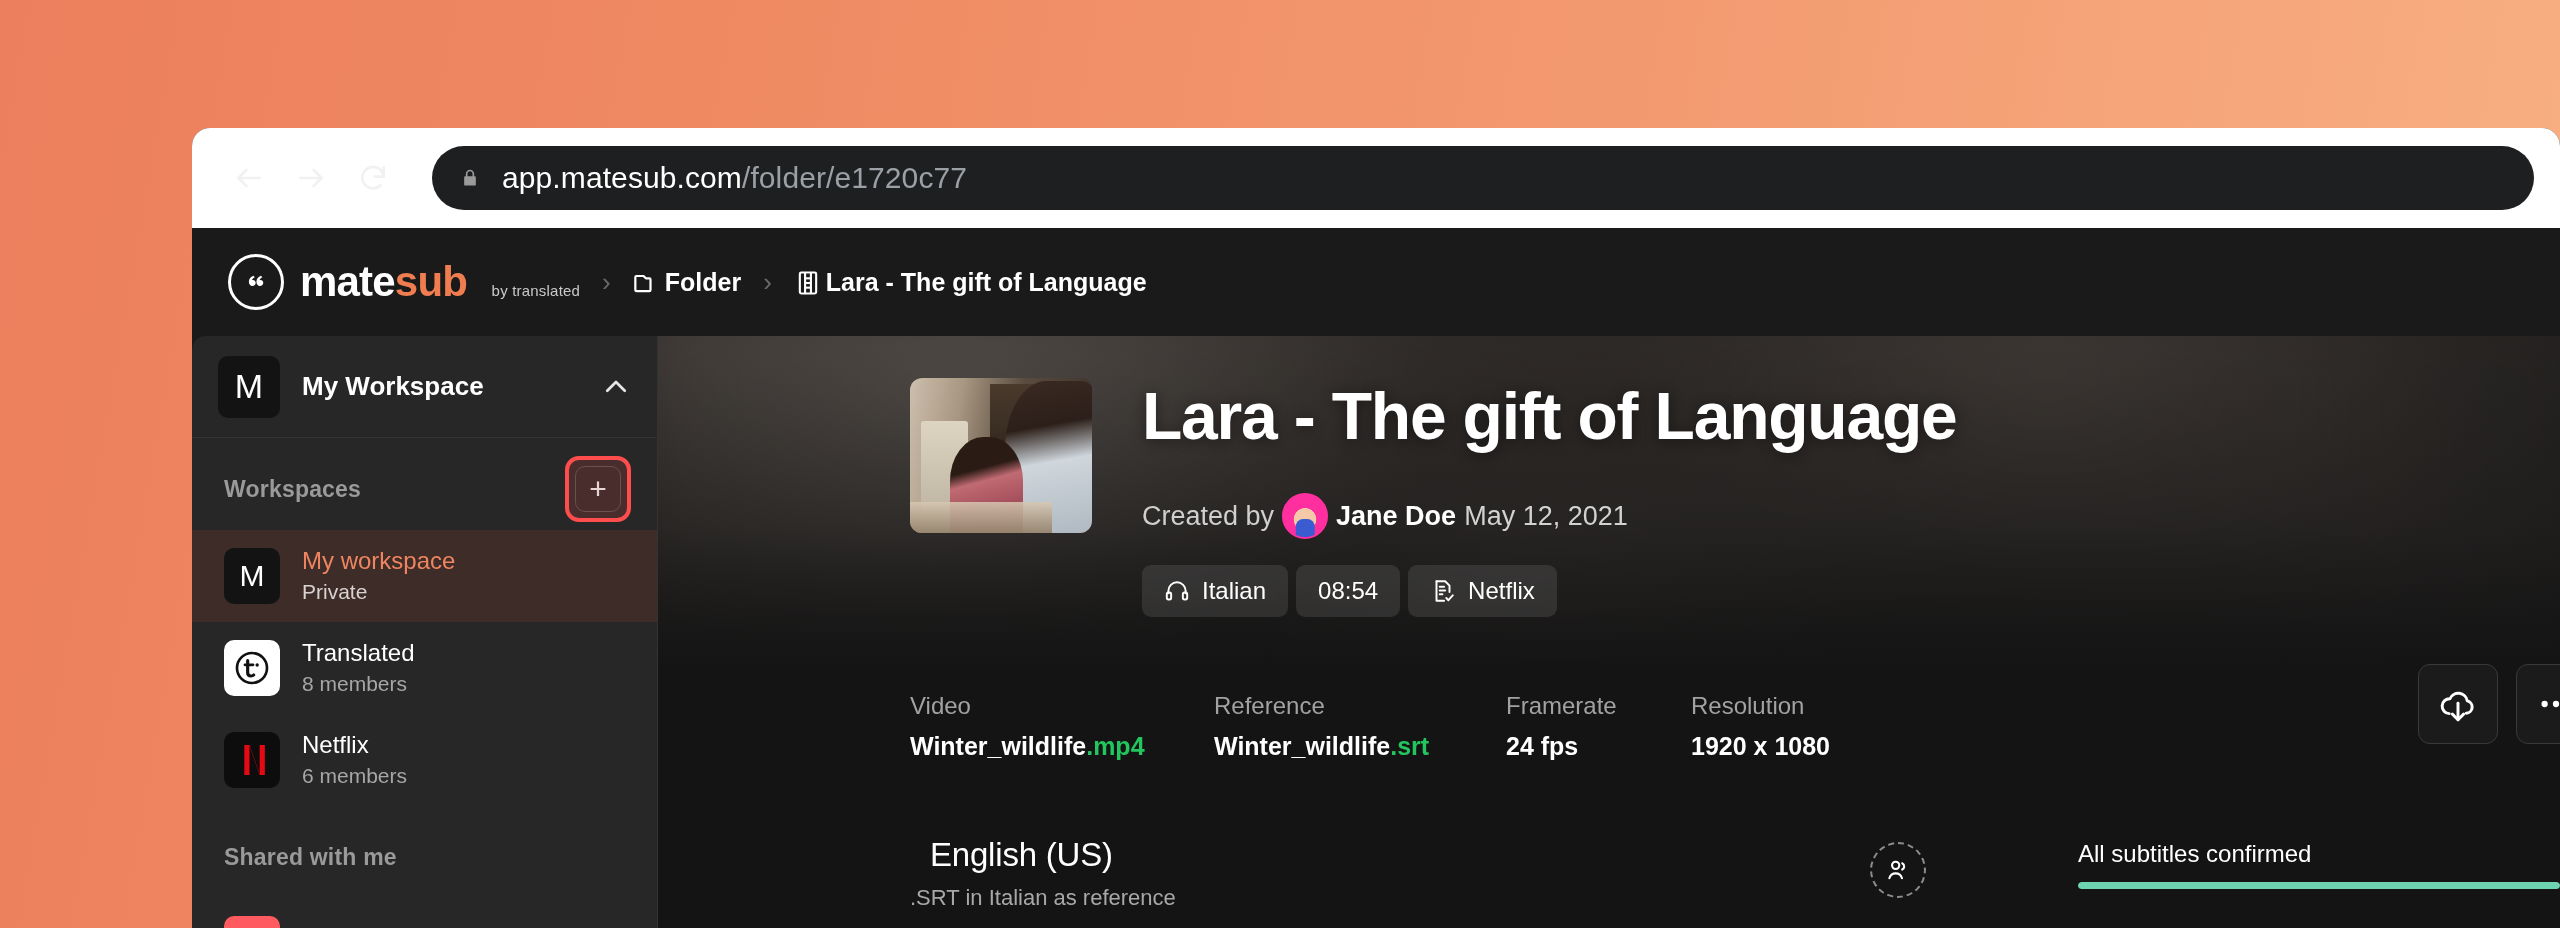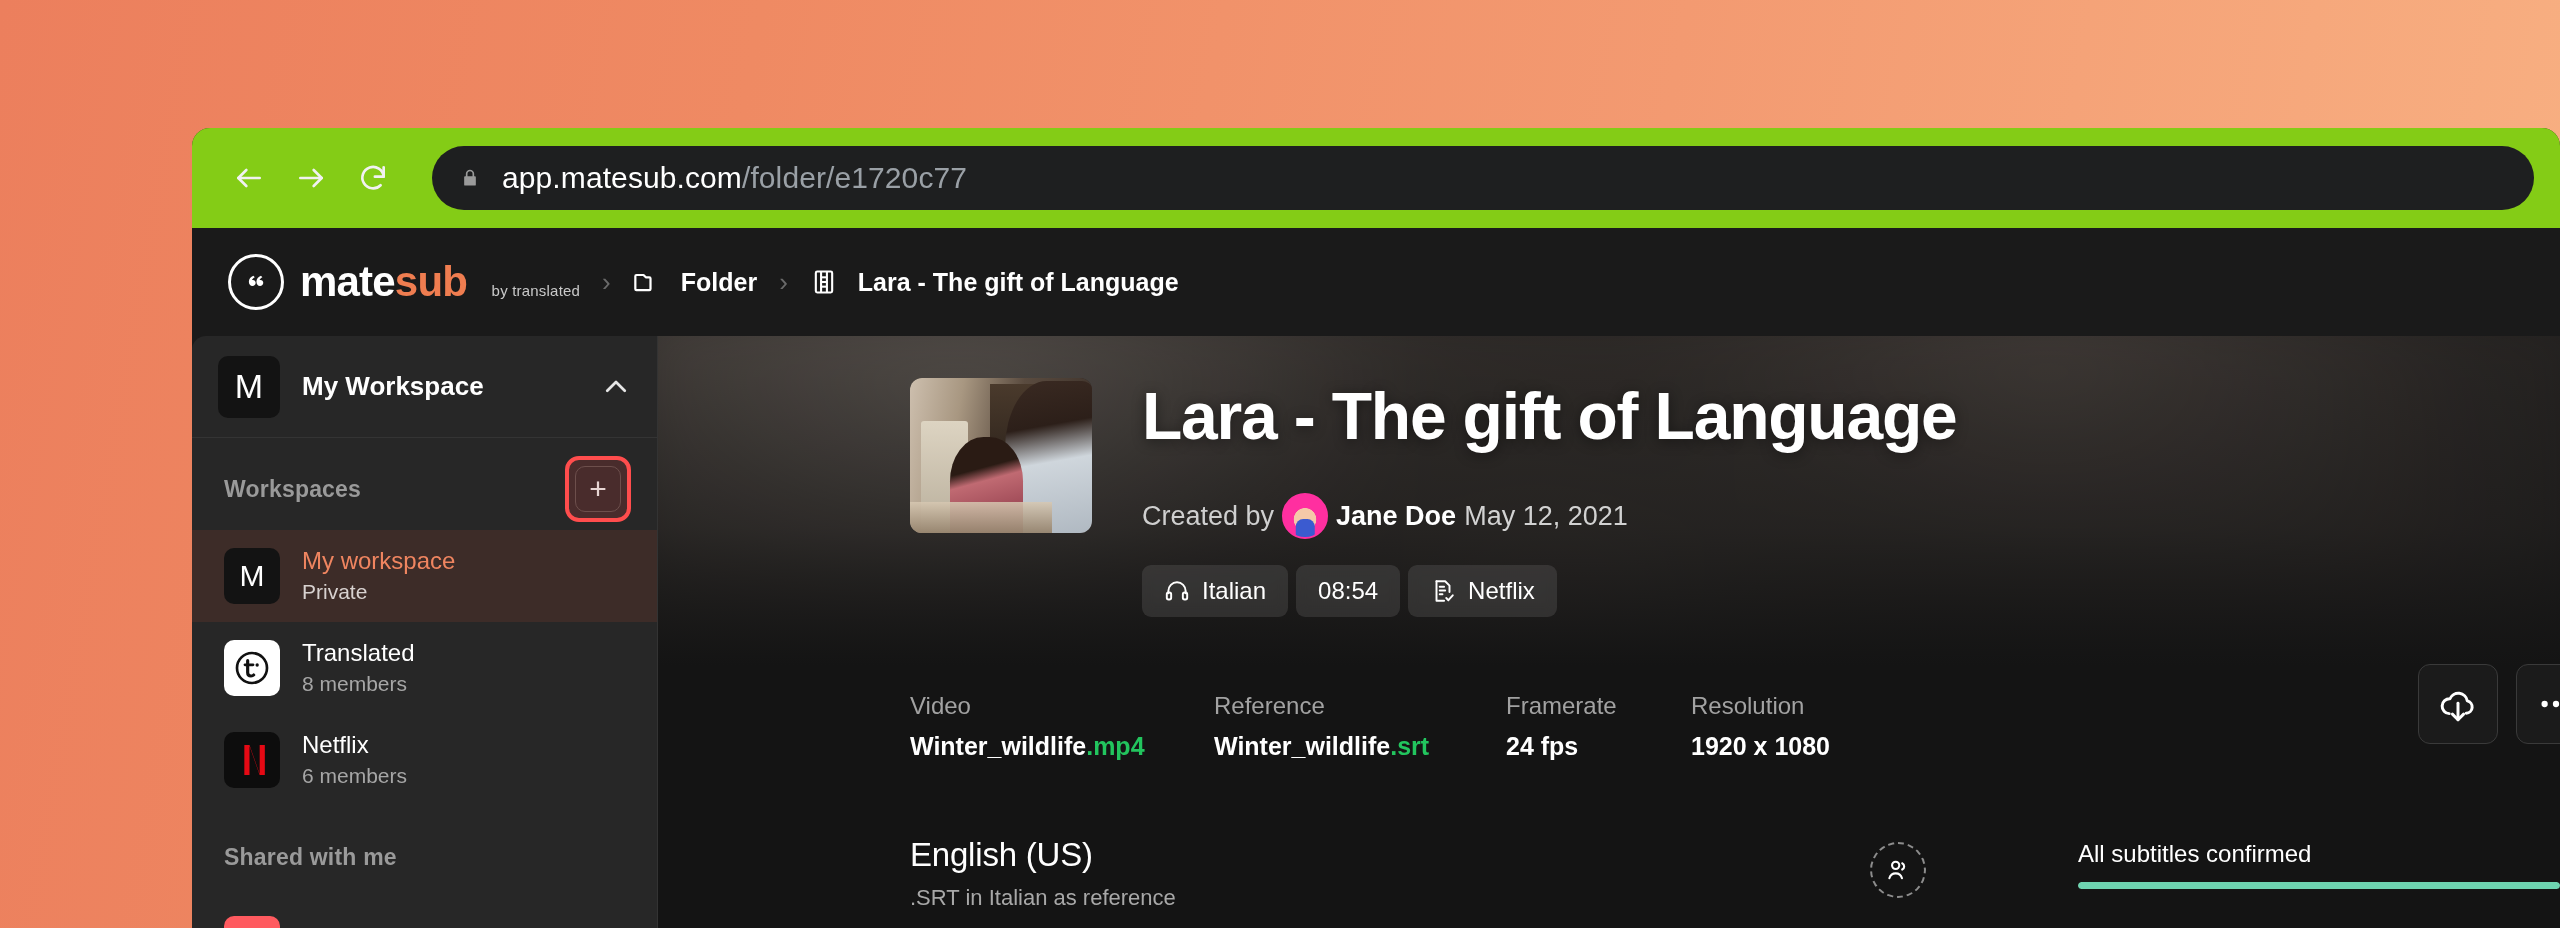--- a/index.html
+++ b/index.html
@@ -26,21 +26,21 @@
     border-radius: 18px 18px 0 0;
     overflow: hidden;
   }
 
   
   .browser-chrome {
     height: 100px;
     display: flex;
     align-items: center;
     padding: 0 26px;
-    background: #84cc16;
+    background: #ffffff;
   }
   .nav-btn {
     width: 62px;
     height: 62px;
     display: flex;
     align-items: center;
     justify-content: center;
     border-radius: 50%;
     color: #f1f1f1;
     cursor: pointer;
@@ -110,21 +110,21 @@
   .logo-name .accent { color: #ef7d50; }
   .logo-sub {
     font-size: 15px; color: #c9c9c9; margin-top: 3px; letter-spacing: .2px; margin-left: 20px;
   }
 
   .crumb-sep {
     color: #6a6a6a; font-size: 26px; margin: 0 22px; flex: none;
     line-height: 1;
   }
   .crumb {
-    display: flex; align-items: center; gap: 20px;
+    display: flex; align-items: flex-end; gap: 4px;
     color: #fff; font-size: 25px; font-weight: 700;
     cursor: pointer;
   }
   .crumb svg { width: 28px; height: 28px; flex: none; }
 
   
   .body-row { display: flex; height: 592px; position: relative; }
 
   
   .sidebar {
@@ -344,21 +344,21 @@
   }
   .dl-btn svg { width: 42px; height: 42px; }
 
   
   .langrow {
     position: absolute;
     left: 252px; right: 0; top: 500px;
     display: flex; align-items: flex-start;
   }
   .lang-left { width: 580px; }
-  .lang-name { font-size: 33px; color: #ffffff; letter-spacing: -.2px; }
+  .lang-name { font-size: 33px; color: #ffffff; letter-spacing: -.2px; margin-left: 20px; }
   .lang-sub { font-size: 22px; color: #a8a8a8; margin-top: 11px; }
 
   .share-ico {
     width: 56px; height: 56px; border-radius: 50%;
     border: 2px dashed #8d8d8d;
     display: flex; align-items: center; justify-content: center;
     color: #ffffff; cursor: pointer; flex: none;
     margin-left: 380px; margin-top: 6px;
   }
   .share-ico svg { width: 28px; height: 28px; }

